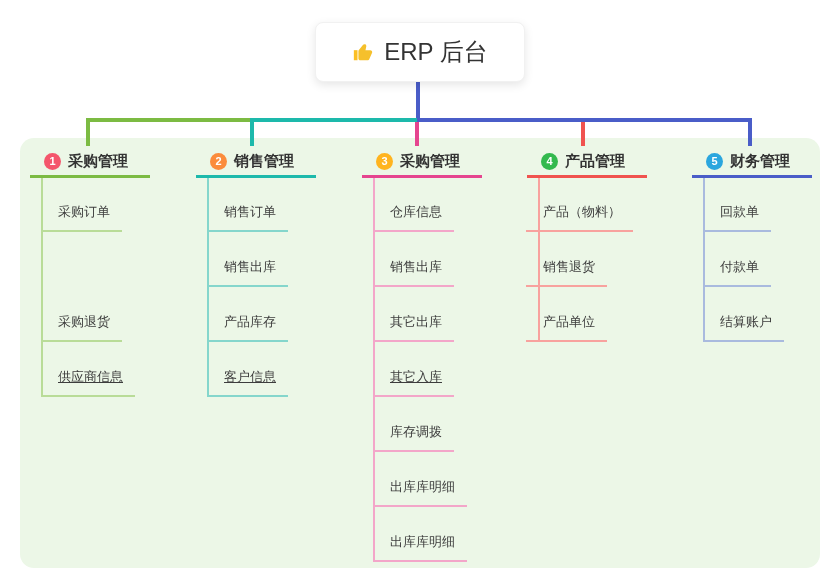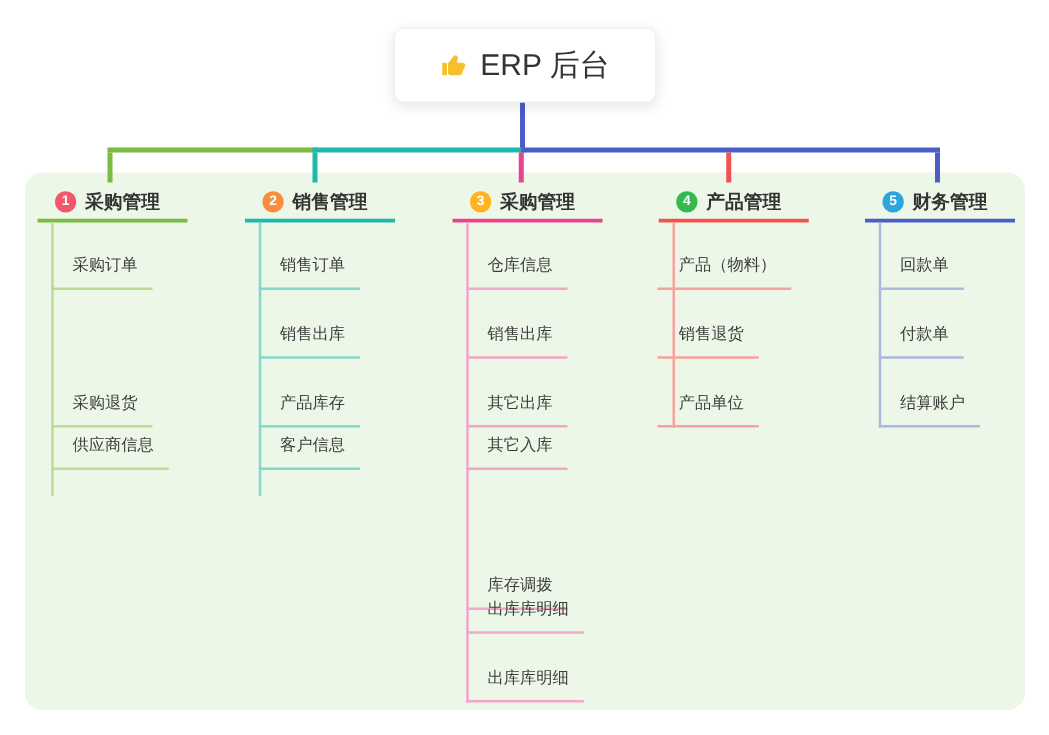--- a/index.html
+++ b/index.html
@@ -59,22 +59,22 @@
   .v5 { left:703px; height:164px; background:#a9bade; }
 
   
   .child { position:absolute; font-size:13px; line-height:15px; color:#3d3d3d;
     padding:0 12px 11px 17px; border-bottom:2px solid; white-space:nowrap; cursor:pointer; }
   .c1 { left:41px;  border-color:#b9dc98; }
   .c2 { left:207px; border-color:#85d6cc; }
   .c3 { left:373px; border-color:#f3a6c9; }
   .c4 { left:526px; border-color:#f8a29e; }
   .c5 { left:703px; border-color:#a9bade; }
-  .row0 { top:204px; } .row1 { top:259px; } .row2 { top:314px; } .row3 { top:348px; }
-  .row4 { top:424px;margin-top:36px; } .row5 { top:479px; } .row6 { top:534px; }
+  .row0 { top:204px; } .row1 { top:259px; } .row2 { top:314px; } .row3 { top:369px;text-decoration:underline; }
+  .row4 { top:424px; } .row5 { top:479px; } .row6 { top:534px; }
 </style>
 </head>
 <body>
 
 <div class="canvas">
 
   <div class="panel"></div>
 
   <div class="line root-drop"></div>
   <div class="line bus-green"></div>

